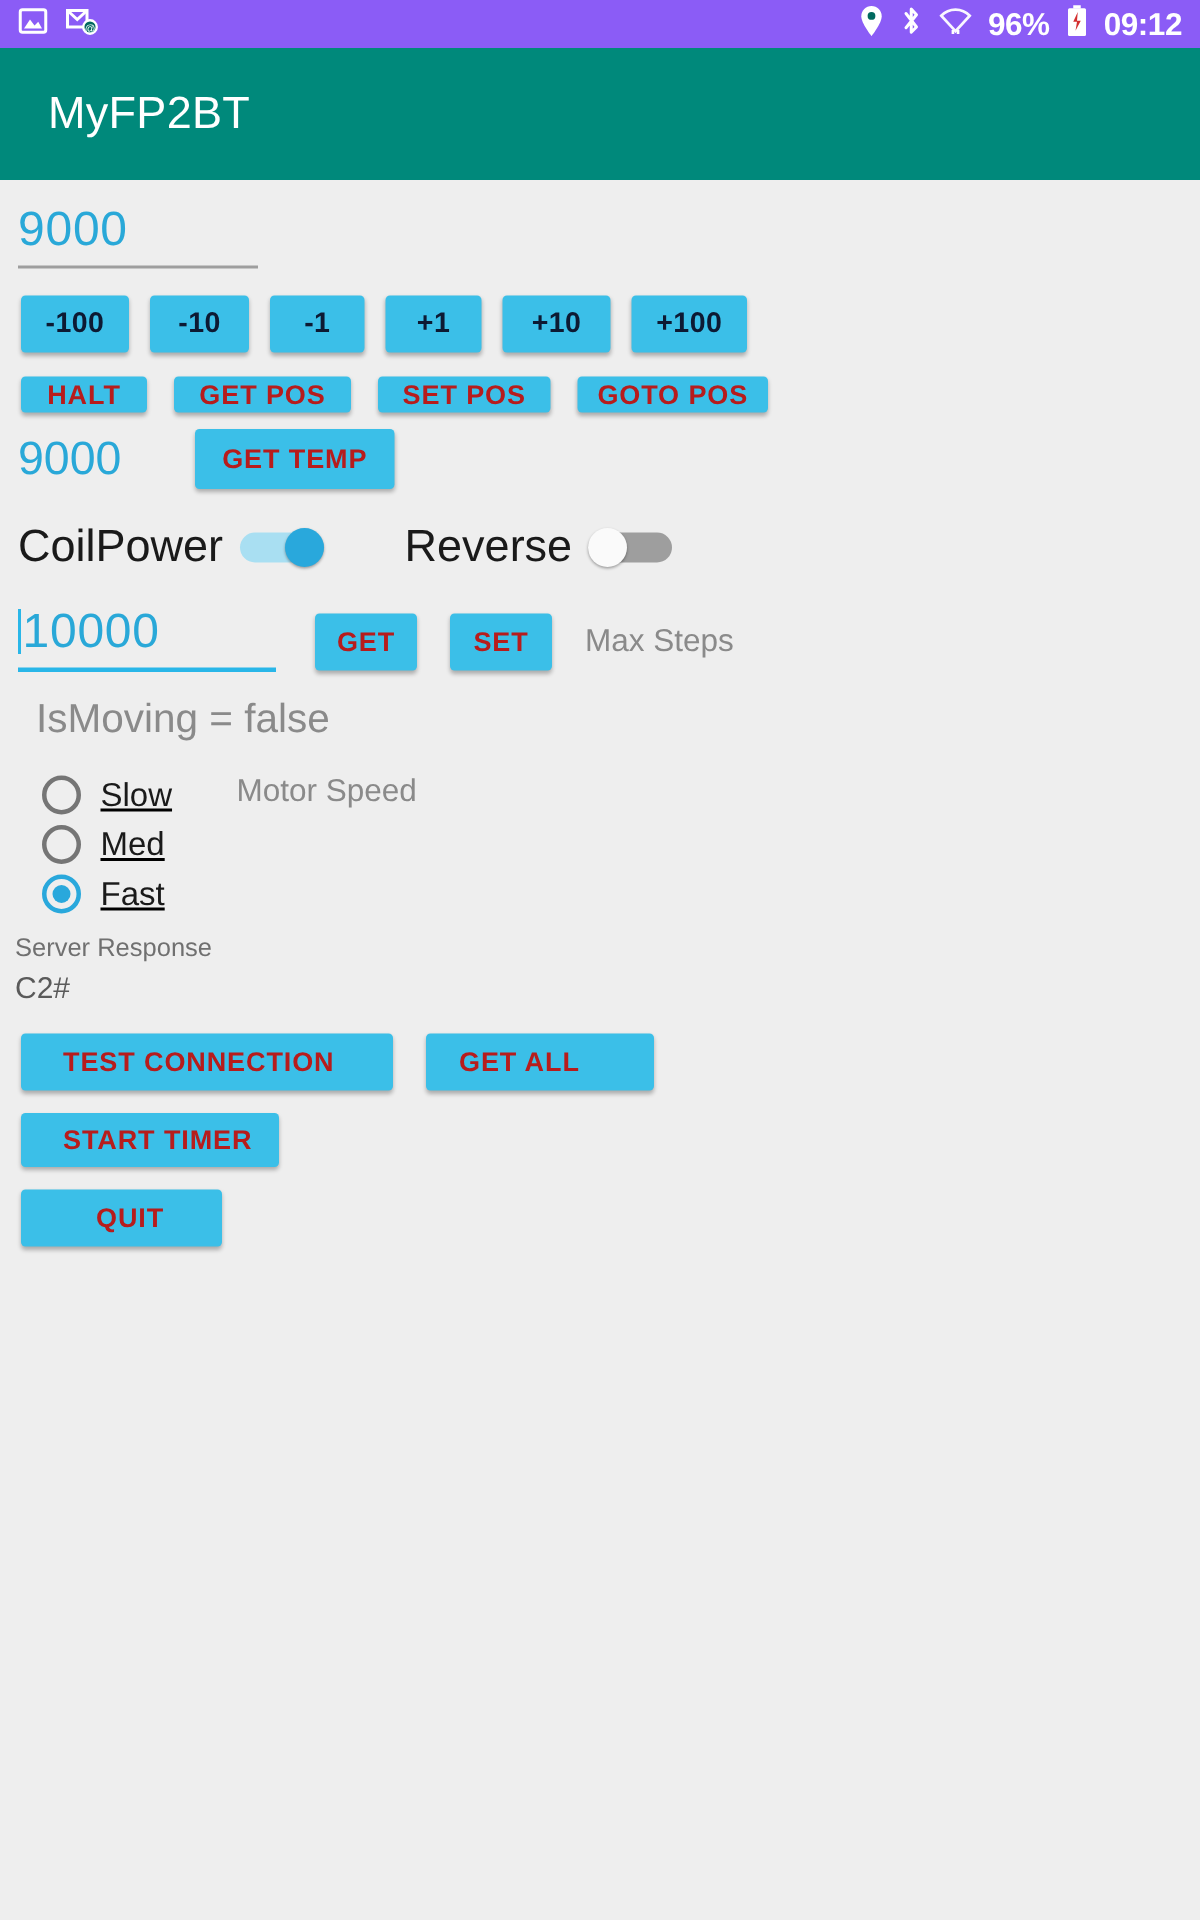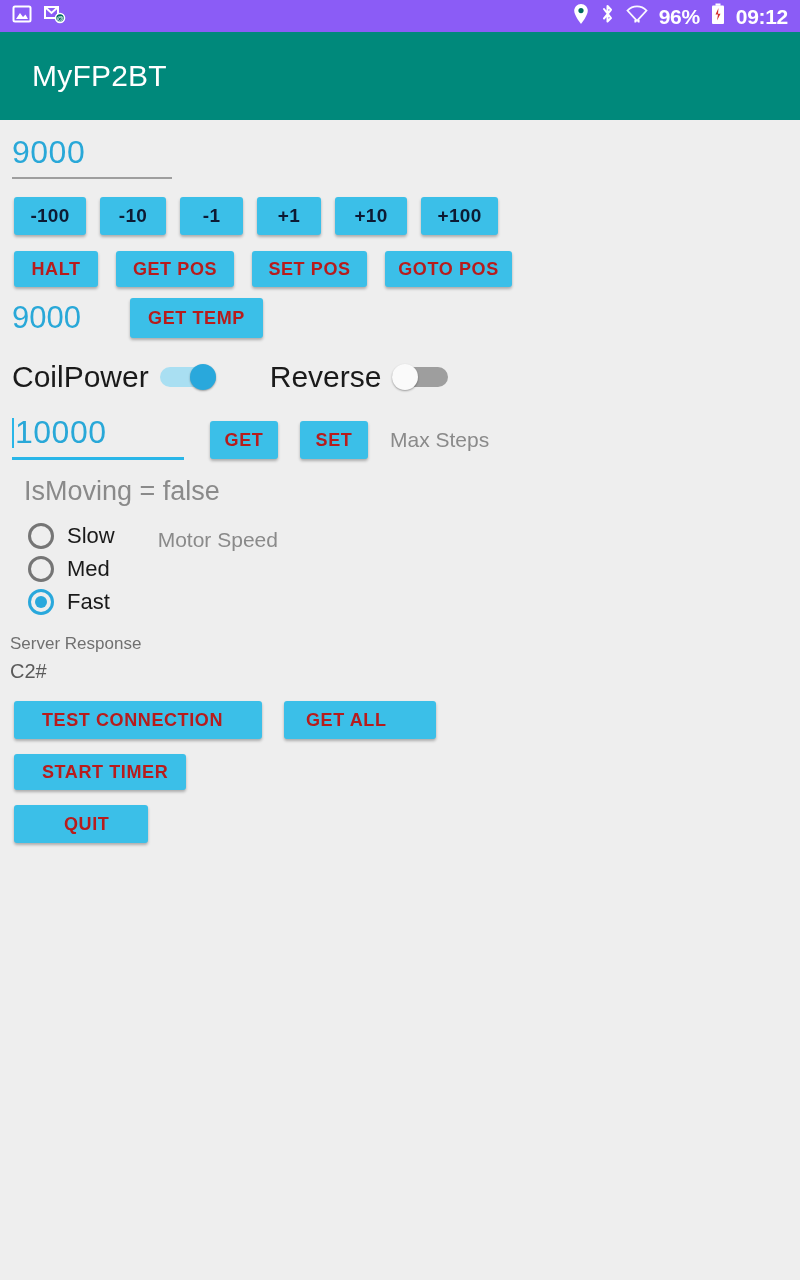--- a/index.html
+++ b/index.html
@@ -123,21 +123,21 @@
     align-items: center;
     justify-content: center;
   }
   .btn-step {
     height: 38px;
     color: #0d1a33;
     font-size: 19px;
     letter-spacing: 0.3px;
   }
   .btn-action {
-    height: 36px;
+    height: 24px;
     color: #b71c1c;
     font-size: 18px;
     letter-spacing: 0.6px;
   }
   .btn-left {
     justify-content: flex-start;
     padding-left: 28px;
   }
 
   .row {
@@ -174,23 +174,24 @@
   .toggle.off .thumb { left: 0; background: #fafafa; }
 
   .toggle-label {
     font-size: 30px;
     color: #1a1a1a;
   }
 
   
   .radio-item {
     display: flex;
-    align-items: flex-start;
+    align-items: flex-end;
     height: 32px;
     margin-bottom: 1px;
+    text-decoration: underline;
   }
   .radio {
     width: 26px;
     height: 26px;
     border-radius: 50%;
     border: 3px solid #757575;
     box-sizing: border-box;
     margin-right: 13px;
     flex: none;
     position: relative;

